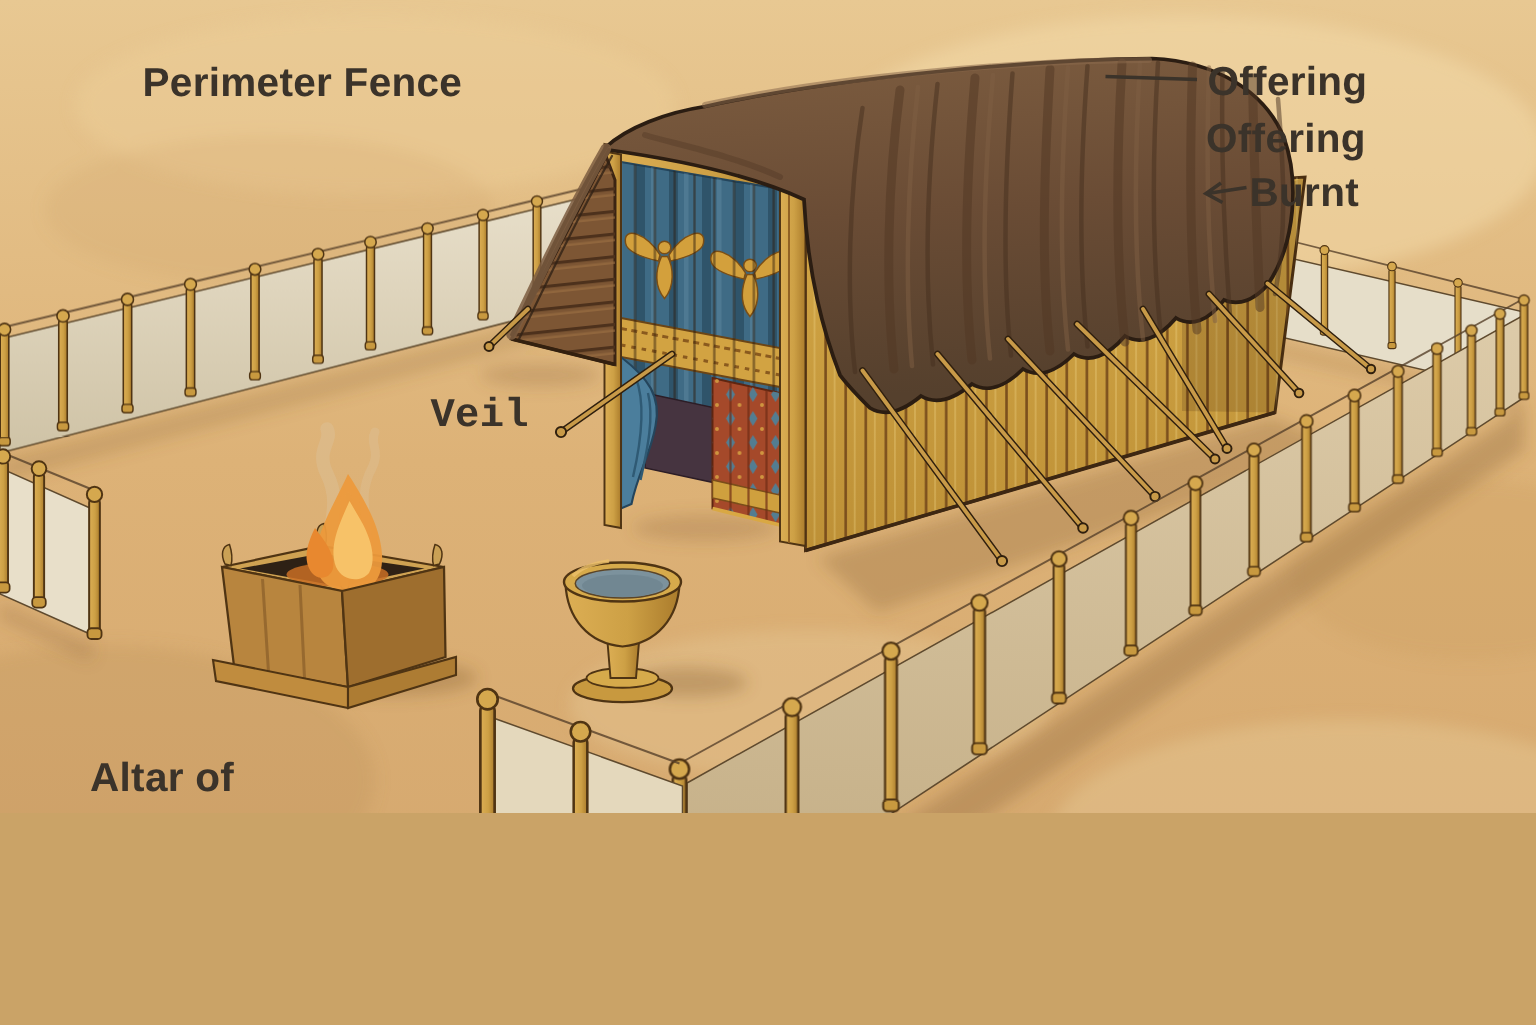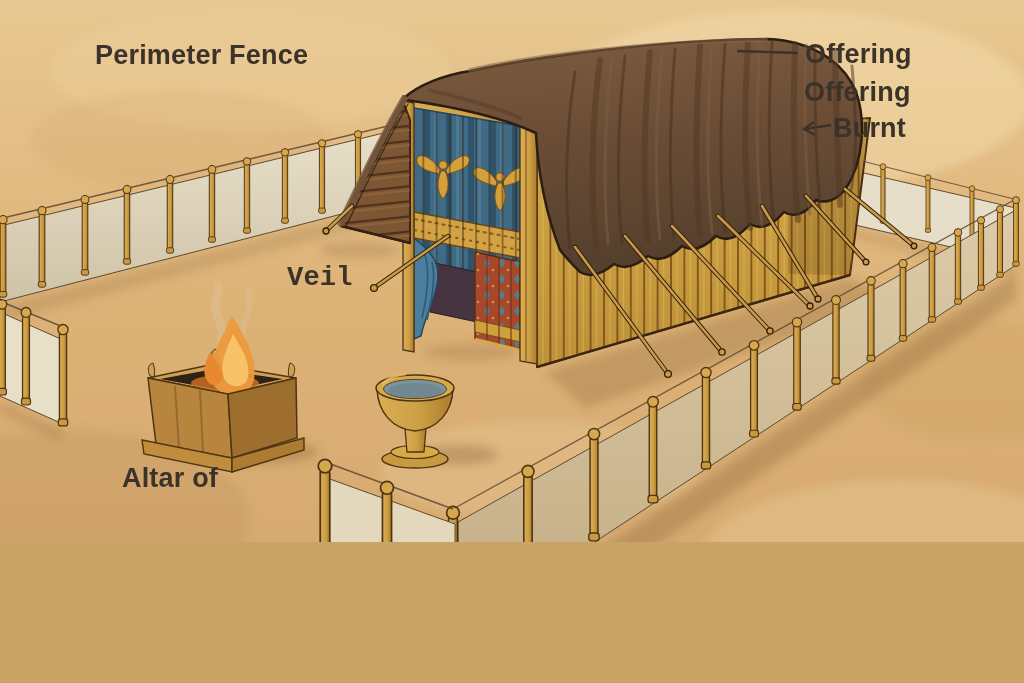--- a/index.html
+++ b/index.html
@@ -1,21 +1,21 @@
 <!DOCTYPE html>
 <html><head>
 <meta charset="utf-8">
 <style>
   html,body{margin:0;padding:0;background:#caa367;}
   .stage{position:relative;width:1024px;height:542px;overflow:hidden;
          font-family:"Liberation Sans",sans-serif;}
   .stage svg{position:absolute;left:0;top:0;}
   .lbl{position:absolute;font:700 27px/1.12 "Liberation Sans",sans-serif;
        color:#3b332a;letter-spacing:.2px;white-space:nowrap;}
-  .lbl-center{text-align:center;}
+  .lbl-center{text-align:left;margin-top:40px;}
 </style>
 </head>
 <body>
 
 <div class="stage">
 <svg width="1024" height="683" viewBox="0 0 1024 683">
 <defs>
   <linearGradient id="sandG" x1="0" y1="0" x2="0" y2="1">
     <stop offset="0" stop-color="#e8c892"></stop>
           <stop offset="0.45" stop-color="#ddb277"></stop>

